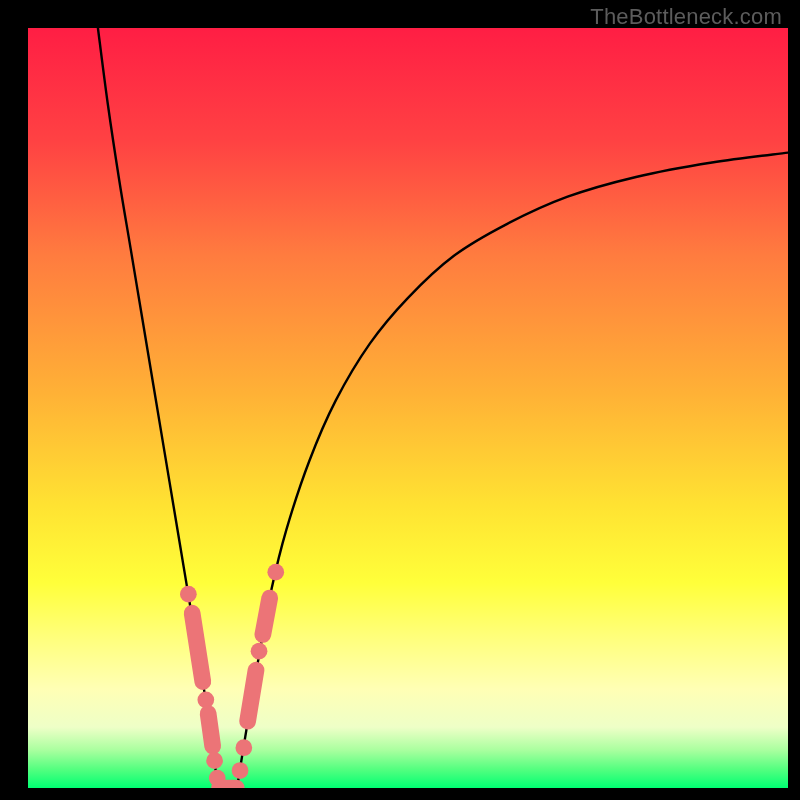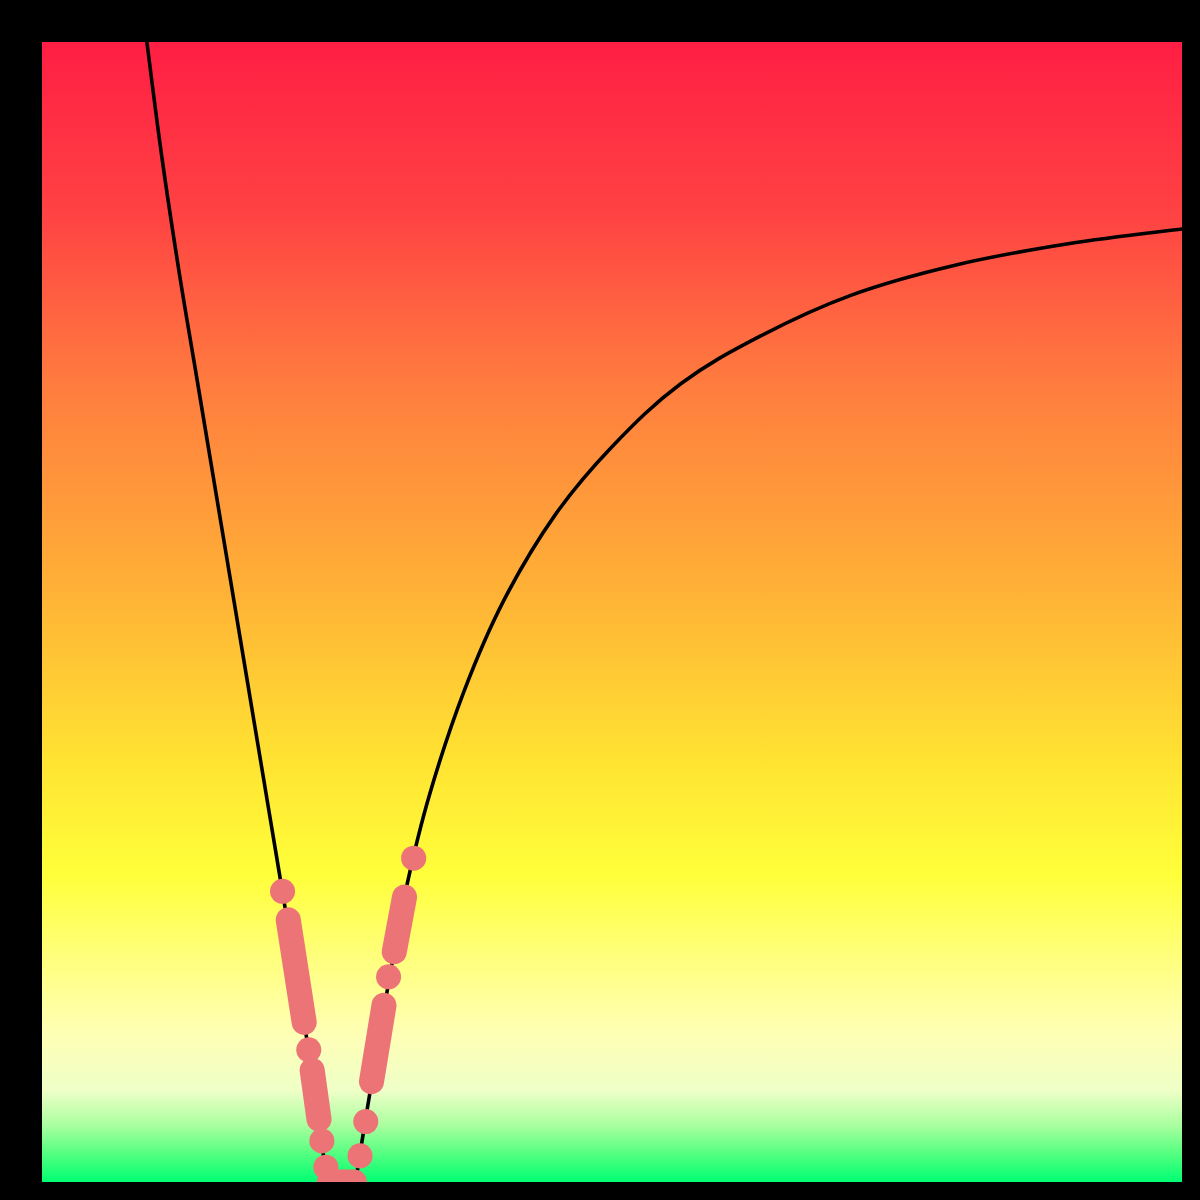--- a/index.html
+++ b/index.html
@@ -90,13 +90,14 @@
           <line x1="191.52" y1="760.00" x2="208.24" y2="760.00" stroke="#ec7477" stroke-width="16.72" stroke-linecap="round"></line>
           <circle cx="212.04" cy="742.52" r="8.36" fill="#ec7477" stroke="#ec7477" stroke-width="0"></circle>
           <circle cx="215.84" cy="719.72" r="8.36" fill="#ec7477" stroke="#ec7477" stroke-width="0"></circle>
           <line x1="219.64" y1="693.12" x2="228.00" y2="642.20" stroke="#ec7477" stroke-width="16.72" stroke-linecap="round"></line>
           <circle cx="231.04" cy="623.20" r="8.36" fill="#ec7477" stroke="#ec7477" stroke-width="0"></circle>
           <line x1="234.84" y1="606.48" x2="241.68" y2="570.00" stroke="#ec7477" stroke-width="16.72" stroke-linecap="round"></line>
           <circle cx="247.76" cy="544.16" r="8.36" fill="#ec7477" stroke="#ec7477" stroke-width="0"></circle>
         </g>
     </svg>
   </div>
+  <div class="watermark">TheBottleneck.com</div>
 </div>
 
 </body></html>

